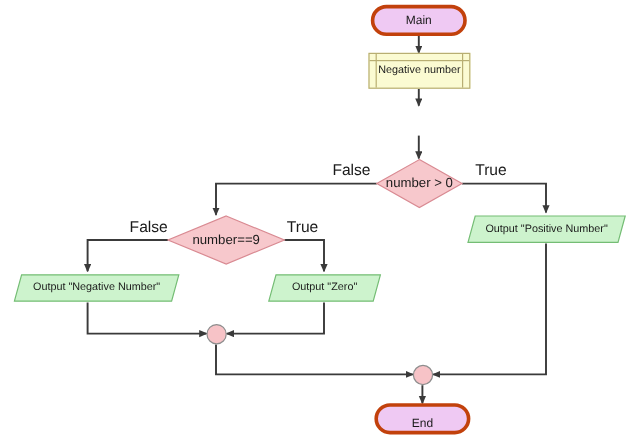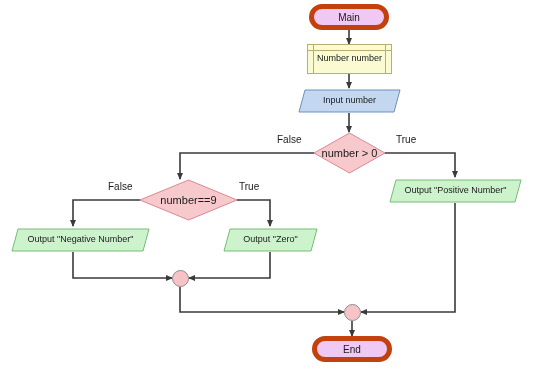--- a/index.html
+++ b/index.html
@@ -33,21 +33,21 @@
   }
   .node-label {
     position: relative;
     z-index: 2;
     line-height: 1.1;
     white-space: nowrap;
   }
   
   .terminator {
     border-radius: 999px;
-    border: 5px solid #c2410c;
+    border: 3px solid #c2410c;
     background: #efc9f3;
     font-size: 10px;
   }
   
   .databox {
     border: 1px solid #b8ae72;
     background: #fbfbd2;
     font-size: 9px;
   }
   .databox .inner-line-left,
@@ -77,21 +77,21 @@
     z-index: 1;
   }
   
   .merge {
     border-radius: 50%;
     border: 1px solid #8d8d8d;
     background: #f7c3c7;
   }
   .edge-label {
     position: absolute;
-    font-size: 10px;
+    font-size: 13px;
     color: #1a1a1a;
     white-space: nowrap;
   }
 </style>
 </head>
 <body>
 
 <div id="canvas">
 
   <svg id="svg-layer" viewBox="0 0 533 370" xmlns="http://www.w3.org/2000/svg">
@@ -130,29 +130,23 @@
   </svg>
 
   <div class="node terminator" style="left:309px; top:4px; width:80px; height:26px;">
     <span class="node-label">Main</span>
   </div>
 
   <div class="node databox" style="left:307px; top:44px; width:85px; height:30px;">
     <span class="inner-line-left"></span>
     <span class="inner-line-right"></span>
     <span class="inner-line-top"></span>
-    <span class="node-label">Number number</span>
+    <span class="node-label">Negative number</span>
   </div>
 
-  <div class="node io-wrap io-input-label" style="left:298px; top:89px; width:103px; height:24px;">
-    <svg class="io-shape" viewBox="0 0 103 24" preserveAspectRatio="none">
-      <polygon points="7,1 102,1 96,23 1,23" fill="#c3d7f0" stroke="#6f8fbf" stroke-width="1"></polygon>
-    </svg>
-    <span class="node-label">Input number</span>
-  </div>
 
   <div class="node decision" style="left:313px; top:132px; width:73px; height:42px;">
     <svg class="decision-shape" viewBox="0 0 73 42" preserveAspectRatio="none">
       <polygon points="36.5,1 72,21 36.5,41 1,21" fill="#f7c8cc" stroke="#d98a92" stroke-width="1"></polygon>
     </svg>
     <span class="node-label">number &gt; 0</span>
   </div>
 
   <div class="node decision" style="left:139px; top:179px; width:99px; height:42px;">
     <svg class="decision-shape" viewBox="0 0 99 42" preserveAspectRatio="none">
@@ -182,21 +176,21 @@
     <span class="node-label">Output "Negative Number"</span>
   </div>
 
   <div class="node merge" style="left:172px; top:270px; width:17px; height:17px;">
     <span class="node-label"></span>
   </div>
   <div class="node merge" style="left:344px; top:304px; width:17px; height:17px;">
     <span class="node-label"></span>
   </div>
 
-  <div class="node terminator" style="left:312px; top:336px; width:80px; height:26px;">
+  <div class="node terminator" style="left:312px; top:336px; width:80px; height:26px;align-items:flex-end;">
     <span class="node-label">End</span>
   </div>
 
   <span class="edge-label" style="left:277px; top:134px;">False</span>
   <span class="edge-label" style="left:396px; top:134px;">True</span>
   <span class="edge-label" style="left:108px; top:181px;">False</span>
   <span class="edge-label" style="left:239px; top:181px;">True</span>
 
 </div>
 

